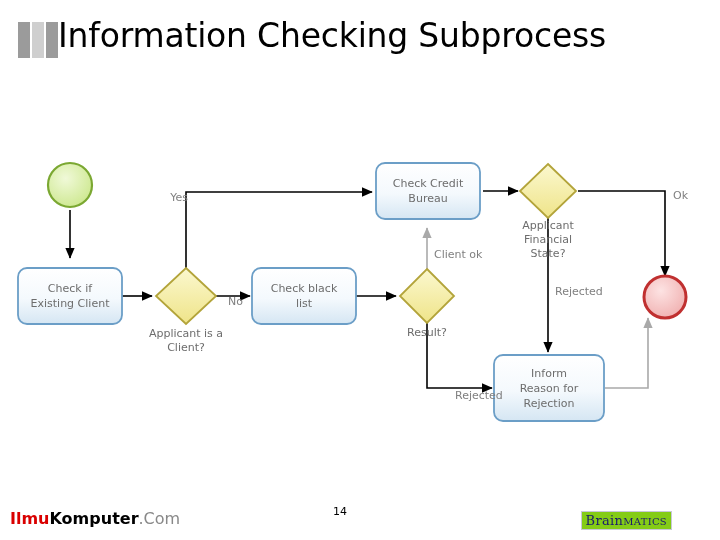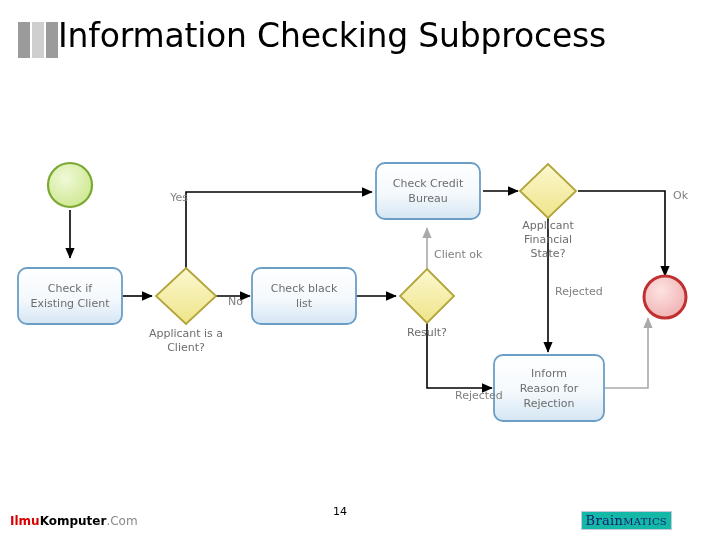--- a/index.html
+++ b/index.html
@@ -81,38 +81,38 @@
     bottom: 22px;
     text-align: center;
     font-size: 11px;
     color: #000000;
     font-family: "DejaVu Sans", sans-serif;
   }
   #footer-left-logo {
     position: absolute;
     left: 10px;
     bottom: 12px;
-    font-size: 12px;
+    font-size: 16px;
     font-family: "DejaVu Sans", sans-serif;
     white-space: nowrap;
   }
   #footer-left-logo .p1 { color: #d90000; font-weight: bold; }
   #footer-left-logo .p2 { color: #000000; font-weight: bold; }
   #footer-left-logo .p3 { color: #888888; }
   #footer-right-logo {
     position: absolute;
     right: 8px;
     bottom: 10px;
     font-family: "DejaVu Serif", serif;
     font-size: 13px;
     color: #1a1a6e;
     letter-spacing: 0.3px;
     border: 1px solid #c8c8d8;
     padding: 1px 4px;
-    background: #14b8a6;
+    background: #84cc16;
     white-space: nowrap;
   }
   #footer-right-logo .small { font-size: 10px; }
 </style>
 </head>
 <body>
 
 <div id="title-area">
   <div class="bar-glyph b1"></div>
   <div class="bar-glyph b2"></div>

